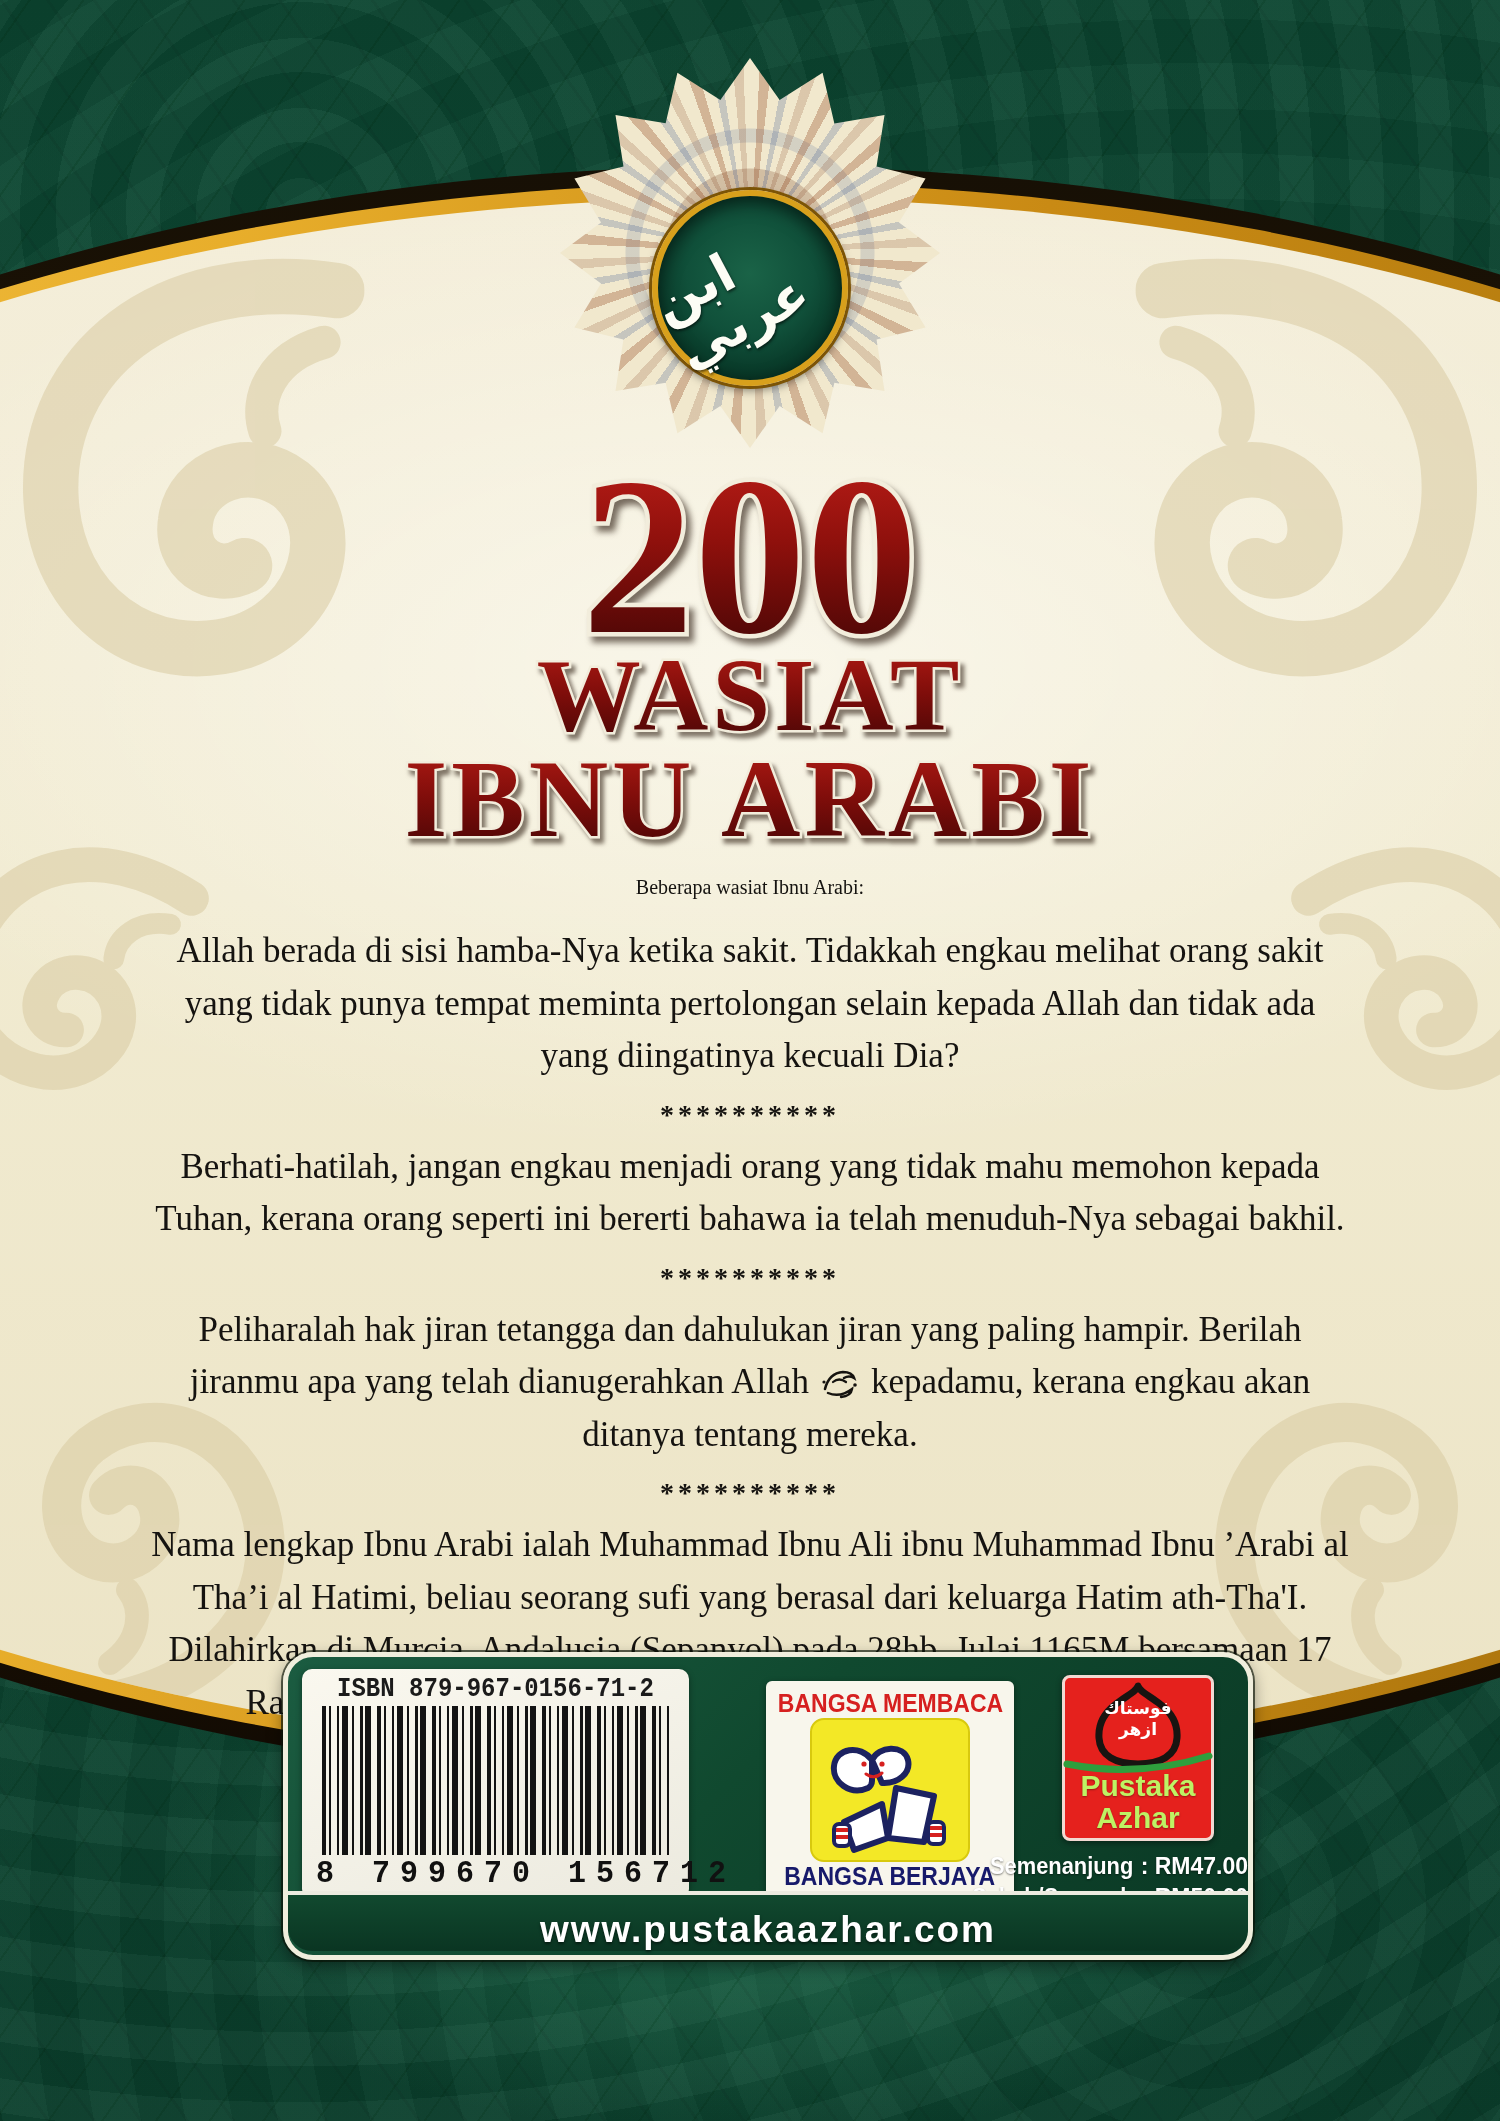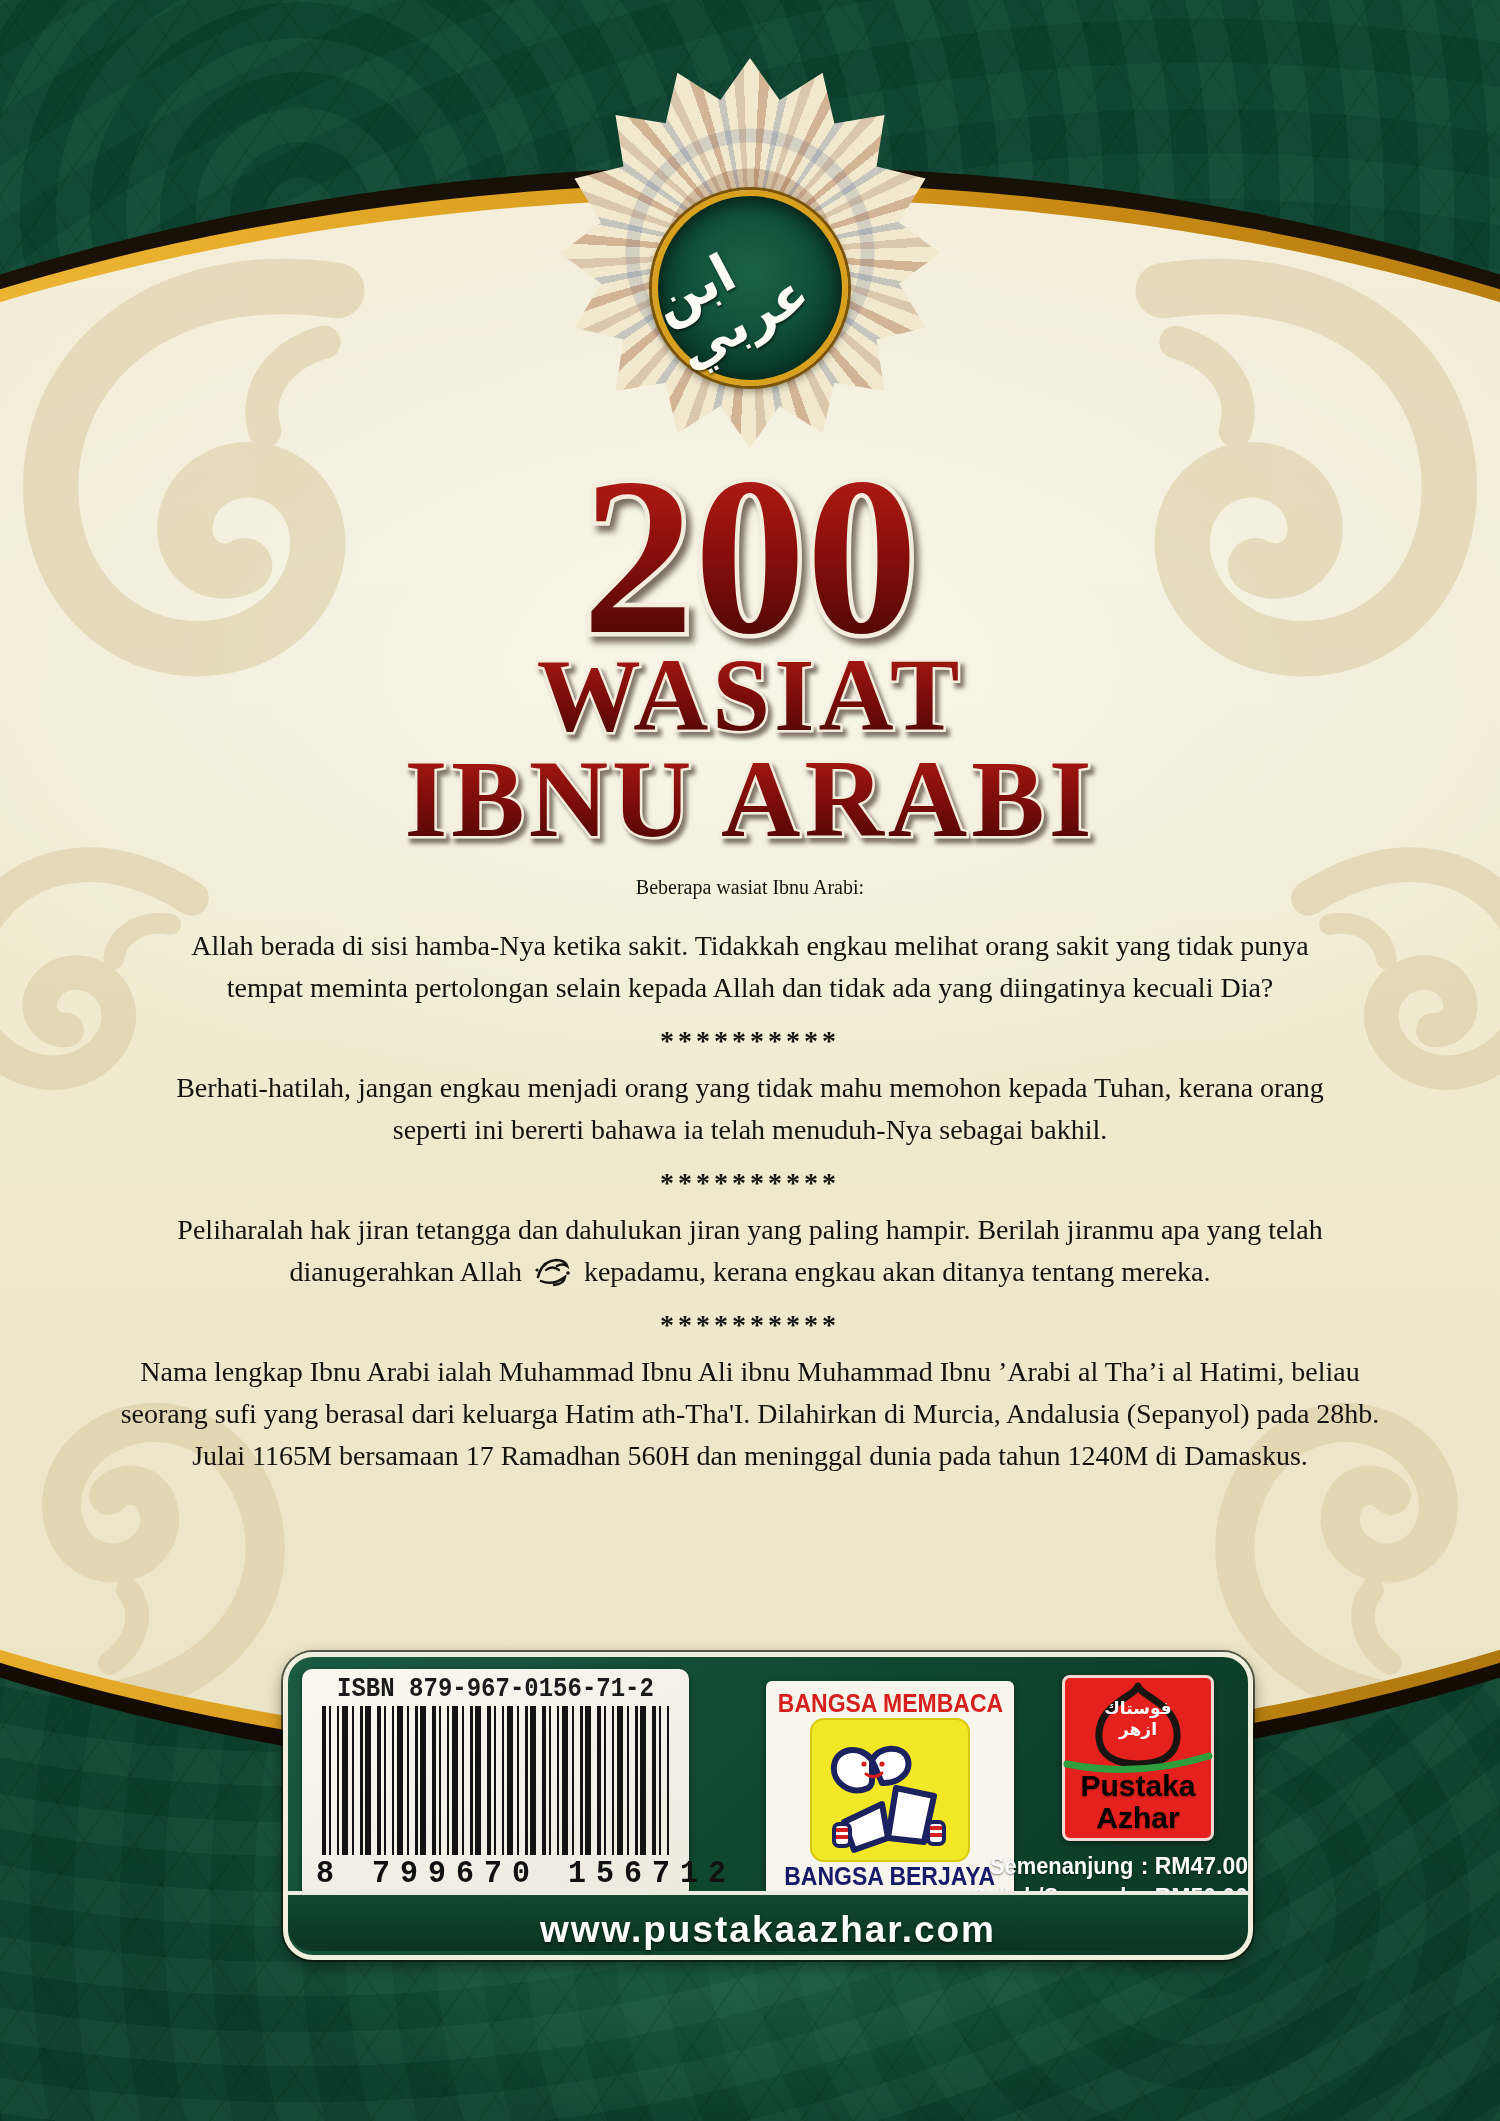--- a/index.html
+++ b/index.html
@@ -54,21 +54,21 @@
   .medallion-arabic{
     color:#fdfdf5;font-family:"DejaVu Sans",sans-serif;font-size:52px;font-weight:bold;
     transform:rotate(-28deg);text-shadow:0 2px 3px rgba(0,0,0,.6);line-height:1;
   }
   
   .title-wrap{position:absolute;left:0;top:432px;width:1500px;text-align:center;}
   .title-wrap svg{display:block;margin:0 auto;overflow:visible;}
   
   .content{position:absolute;left:115px;top:876px;width:1270px;text-align:center;color:#151310;}
   .intro{font-size:20px;margin:0 0 26px 0;}
-  .quote{font-size:28px;line-height:1.5;margin:10px auto;max-width:1190px;}
+  .quote{font-size:35px;line-height:1.5;margin:10px auto;max-width:1190px;}
   .quote.wide{max-width:1270px;}
   .stars{font-size:28px;font-weight:bold;letter-spacing:4px;margin:16px 0 10px 0;}
   .seal-icon{display:inline-block;vertical-align:-6px;margin:0 10px;}
   
   .footer-panel{
     position:absolute;left:283px;top:1652px;width:970px;height:308px;border-radius:30px;
     background:linear-gradient(135deg,#1b5c41 0%,#10492f 45%,#0a3824 100%);
     border:5px solid #f0eedd;box-shadow:0 0 0 2px rgba(10,20,8,.65), 0 6px 16px rgba(0,0,0,.45);
   }
   .barcode-box{
@@ -105,21 +105,21 @@
   .right-col{position:absolute;left:742px;top:18px;width:216px;display:flex;flex-direction:column;align-items:center;}
   .pustaka-logo{
     width:152px;height:166px;border-radius:8px;background:#e5211d;border:3px solid #f2d9d2;
     display:flex;flex-direction:column;align-items:center;position:relative;box-shadow:0 2px 6px rgba(0,0,0,.45);
     padding-top:4px;
   }
   .dome-wrap{position:relative;width:120px;height:86px;}
   .dome-wrap svg{position:absolute;left:0;top:0;}
   .pustaka-arabic{position:absolute;left:0;top:16px;width:120px;text-align:center;color:#fff;
     font-family:"DejaVu Sans",sans-serif;font-size:17px;line-height:1.25;font-weight:bold;}
-  .pustaka-name{color:#000000;font-family:"Liberation Sans",sans-serif;font-weight:bold;font-size:30px;
+  .pustaka-name{color:#bef264;font-family:"Liberation Sans",sans-serif;font-weight:bold;font-size:30px;
     line-height:1.05;text-align:center;margin-top:2px;text-shadow:0 1px 2px rgba(0,0,0,.35);}
   .prices{width:220px;margin-top:10px;font-family:"Liberation Sans",sans-serif;font-weight:bold;color:#fff;}
   .price-row{display:flex;justify-content:flex-end;font-size:23px;line-height:1.35;
     text-shadow:0 1px 2px rgba(0,0,0,.5);white-space:nowrap;}
   .price-row .plabel{transform:scaleX(.95);transform-origin:left;}
   .website-bar{
     position:absolute;left:0;right:0;bottom:4px;height:60px;border-radius:0 0 24px 24px;
     border-top:4px solid #ecebe0;background:linear-gradient(180deg,#11492f,#0a3522);
     display:flex;align-items:flex-end;justify-content:center;
   }

